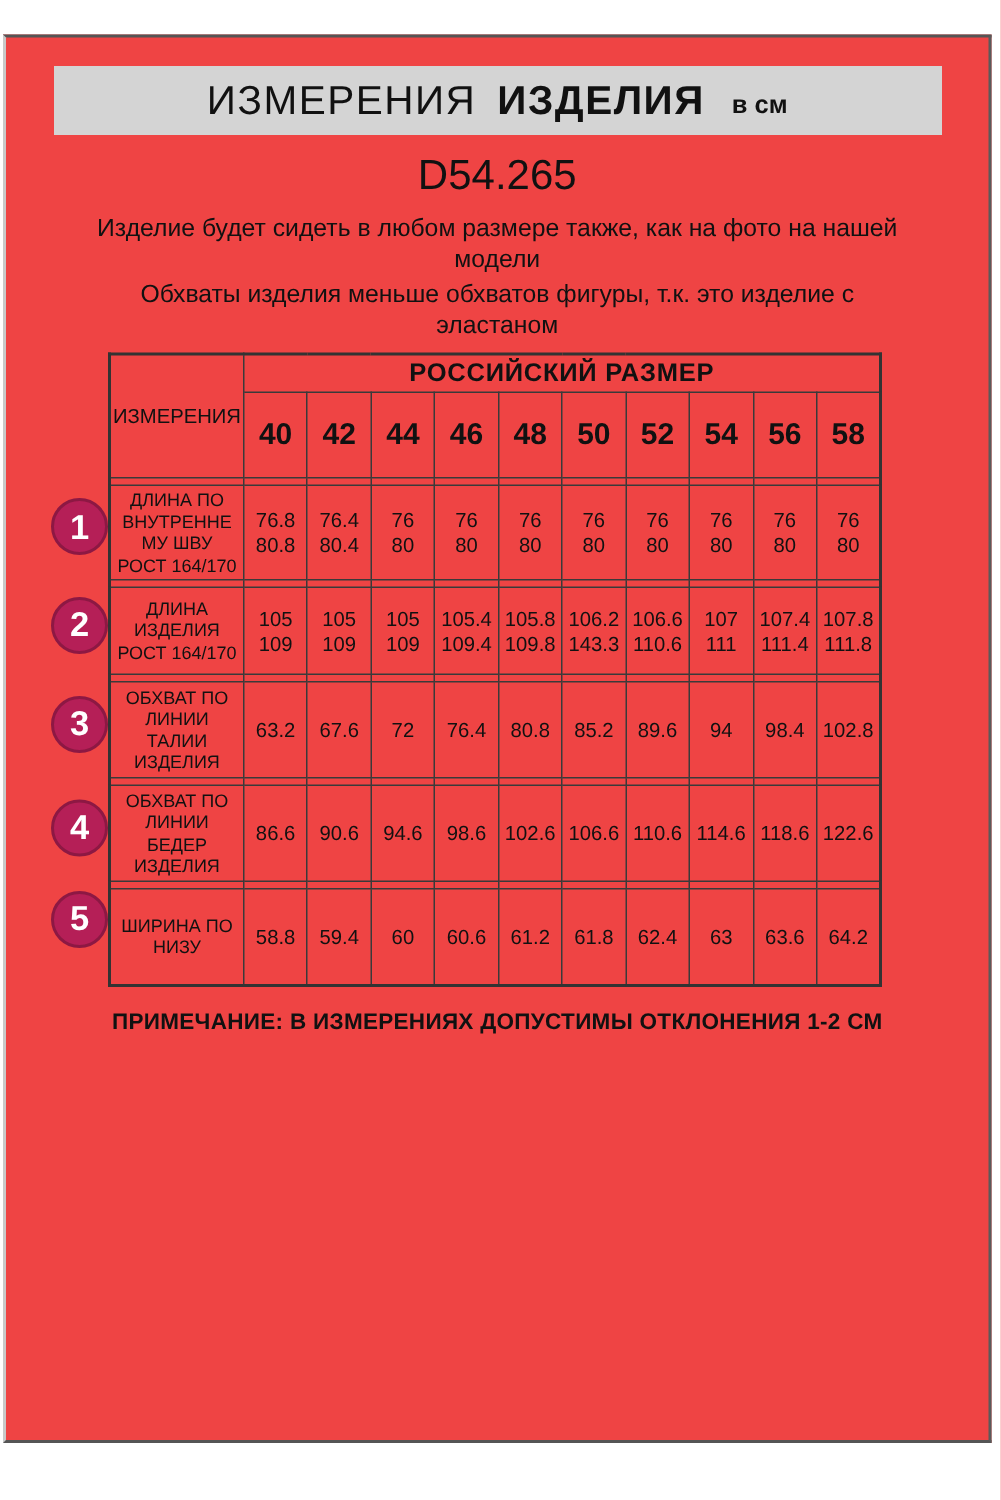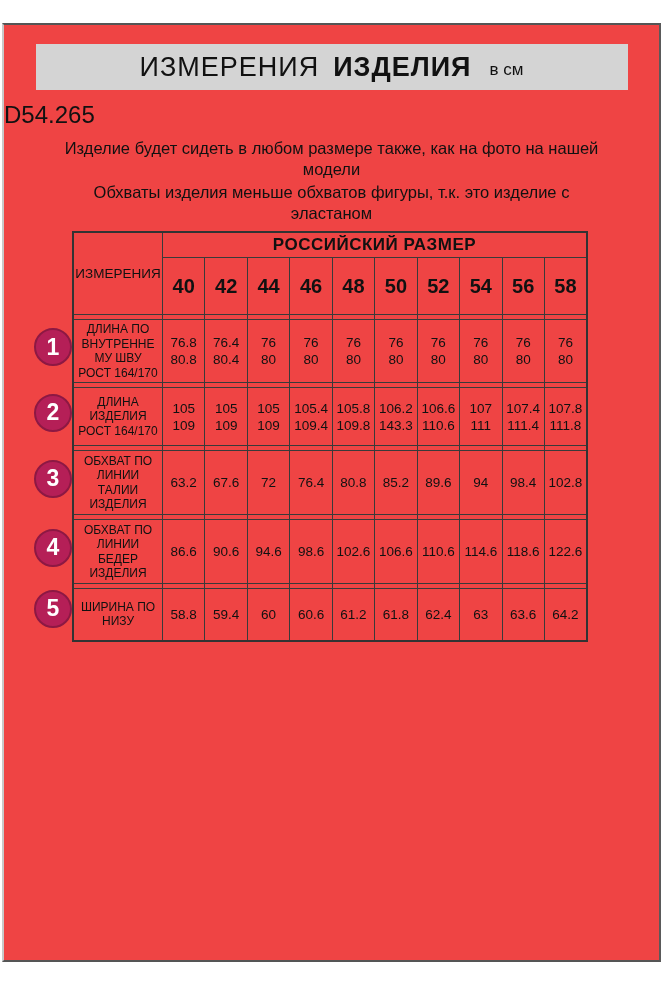--- a/index.html
+++ b/index.html
@@ -8,22 +8,22 @@
     position:absolute;top:23px;left:2px;right:6px;bottom:38px;
     border-top:2px solid #555;border-right:2px solid #5a5a5a;border-bottom:2px solid #555;border-left:2px solid #c9c9c9;
     background:#ef4444;overflow:hidden;
   }
   .banner{
     width:592px;height:46px;margin:19px auto 0 auto;background:#d4d4d4;
     display:flex;align-items:center;justify-content:center;gap:14px;
   }
   .banner .t1{font-size:27px;font-weight:400;letter-spacing:1px;}
   .banner .t2{font-size:27px;font-weight:700;letter-spacing:1px;}
-  .banner .t3{font-size:17px;font-weight:400;margin-left:4px;padding-top:6px;}
-  .article{ font-size:24px;margin-top:11px;}
+  .banner .t3{font-size:17px;font-weight:700;margin-left:4px;padding-top:6px;}
+  .article{ text-align:center;font-size:28px;margin-top:11px;}
   .para{ text-align:center;font-size:16.5px;line-height:21px;margin:0 auto;}
   .para.p1{margin-top:9px;max-width:560px;}
   .para.p2{margin-top:2px;max-width:500px;}
   .table-section{position:relative;margin-top:7px;}
   table.sizes{
     border-collapse:collapse;margin-left:68px;table-layout:fixed;width:516px;
     border:2px solid #333;
   }
   table.sizes th,table.sizes td{border:1px solid #3a3a3a;padding:2px 1px;text-align:center;vertical-align:middle;}
   th.corner{width:86px;font-size:13.5px;font-weight:400;}
@@ -216,21 +216,21 @@
             <td></td>
             <td></td>
             <td></td>
             <td></td>
             <td></td>
             <td></td>
             <td></td>
             <td></td>
             <td></td>
           </tr>
-          <tr class="data" style="height: 52px;">
+          <tr class="data" style="height: 64px;">
             <th class="rowlabel">ШИРИНА ПО
 НИЗУ</th>
             <td class="val">58.8</td>
             <td class="val">59.4</td>
             <td class="val">60</td>
             <td class="val">60.6</td>
             <td class="val">61.2</td>
             <td class="val">61.8</td>
             <td class="val">62.4</td>
             <td class="val">63</td>
@@ -240,14 +240,15 @@
         </tbody>
     </table>
 
   <div class="badge" style="top: 97px;">1</div>
       <div class="badge" style="top: 162.5px;">2</div>
       <div class="badge" style="top: 228.5px;">3</div>
       <div class="badge" style="top: 297.5px;">4</div>
       <div class="badge" style="top: 358.5px;">5</div>
     </div>
 
+  <div class="footnote">ПРИМЕЧАНИЕ: В ИЗМЕРЕНИЯХ ДОПУСТИМЫ ОТКЛОНЕНИЯ 1-2 СМ</div>
 
 </div>
 
 </body></html>

